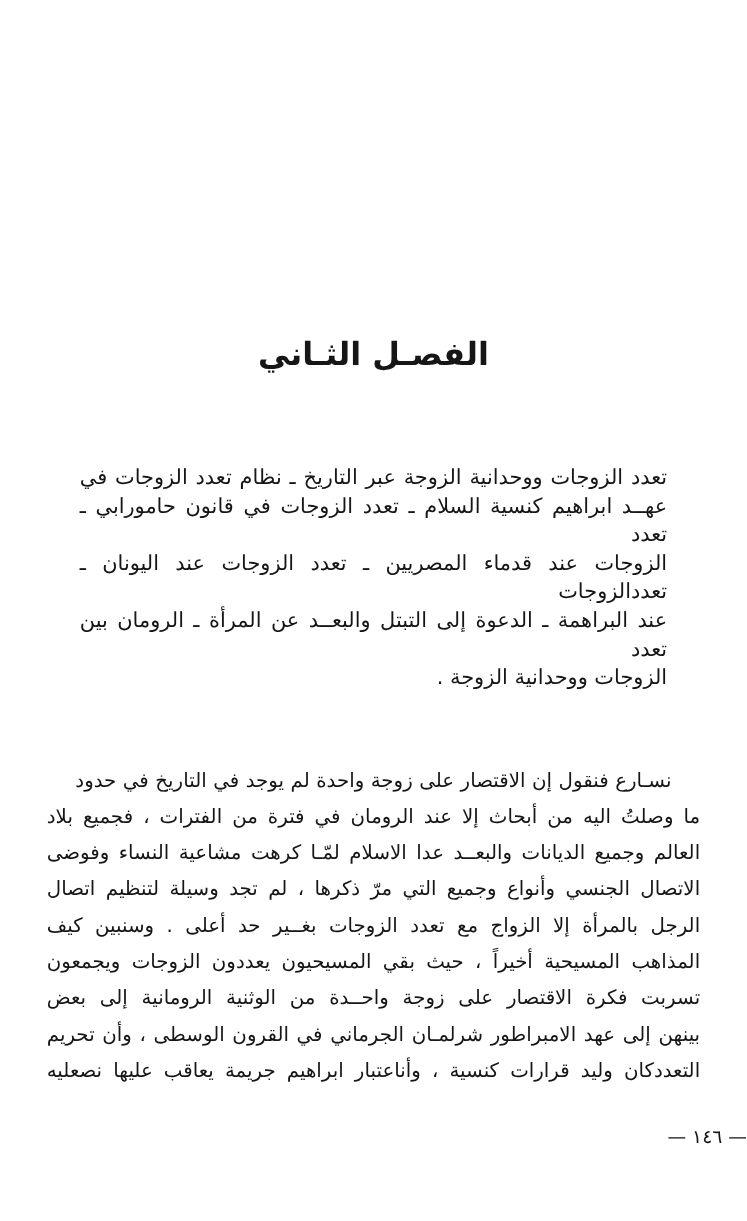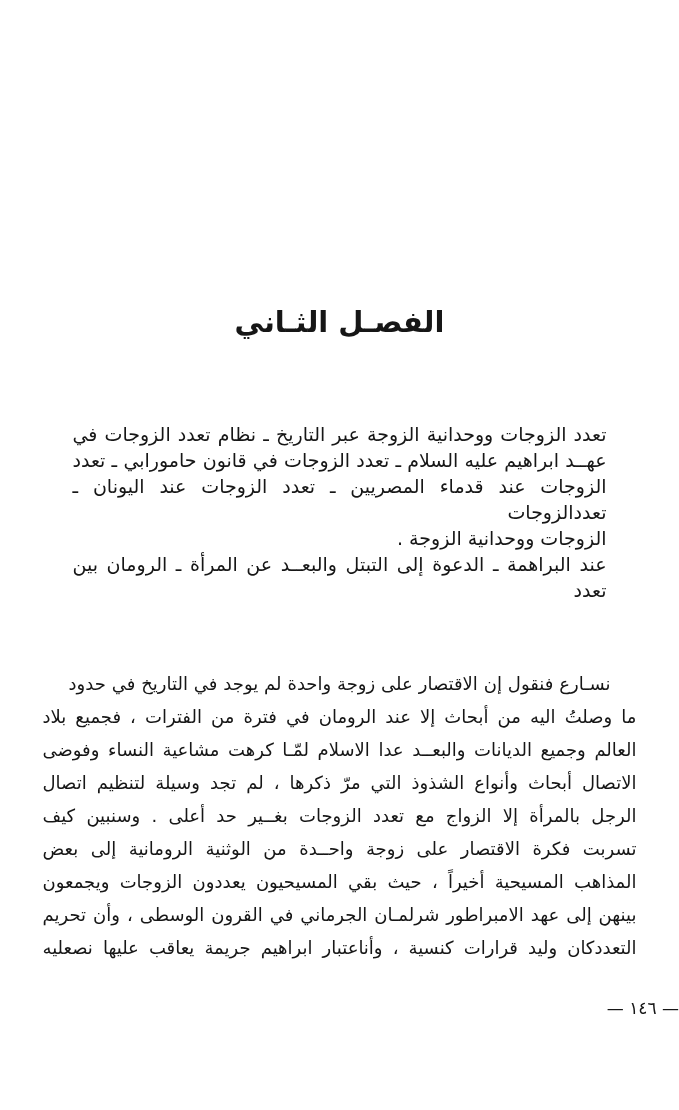--- a/index.html
+++ b/index.html
@@ -71,33 +71,33 @@
 </style>
 </head>
 <body>
 
 <div class="page">
 
   <h1 class="chapter-title">الفصـل الثـاني</h1>
 
   <div class="summary">
     <div class="s-line">تعدد الزوجات ووحدانية الزوجة عبر التاريخ ـ نظام تعدد الزوجات في</div>
-    <div class="s-line">عهــد ابراهيم عليه السلام ـ تعدد الزوجات في قانون حامورابي ـ تعدد</div>
+    <div class="s-line">عهــد ابراهيم كنسية السلام ـ تعدد الزوجات في قانون حامورابي ـ تعدد</div>
     <div class="s-line">الزوجات عند قدماء المصريين ـ تعدد الزوجات عند اليونان ـ تعددالزوجات</div>
+    <div class="s-line">عند البراهمة ـ الدعوة إلى التبتل والبعــد عن المرأة ـ الرومان بين تعدد</div>
     <div class="s-line last">الزوجات ووحدانية الزوجة .</div>
-    <div class="s-line">عند البراهمة ـ الدعوة إلى التبتل والبعــد عن المرأة ـ الرومان بين تعدد</div>
   </div>
 
   <div class="body-text">
     <div class="b-line indent">نسـارع فنقول إن الاقتصار على زوجة واحدة لم يوجد في التاريخ في حدود</div>
     <div class="b-line">ما وصلتُ اليه من أبحاث إلا عند الرومان في فترة من الفترات ، فجميع بلاد</div>
     <div class="b-line">العالم وجميع الديانات والبعــد عدا الاسلام لمّـا كرهت مشاعية النساء وفوضى</div>
-    <div class="b-line">الاتصال أبحاث وأنواع الشذوذ التي مرّ ذكرها ، لم تجد وسيلة لتنظيم اتصال</div>
+    <div class="b-line">الاتصال الجنسي وأنواع وجميع التي مرّ ذكرها ، لم تجد وسيلة لتنظيم اتصال</div>
     <div class="b-line">الرجل بالمرأة إلا الزواج مع تعدد الزوجات بغــير حد أعلى . وسنبين كيف</div>
+    <div class="b-line">المذاهب المسيحية أخيراً ، حيث بقي المسيحيون يعددون الزوجات ويجمعون</div>
     <div class="b-line">تسربت فكرة الاقتصار على زوجة واحــدة من الوثنية الرومانية إلى بعض</div>
-    <div class="b-line">المذاهب المسيحية أخيراً ، حيث بقي المسيحيون يعددون الزوجات ويجمعون</div>
     <div class="b-line">بينهن إلى عهد الامبراطور شرلمـان الجرماني في القرون الوسطى ، وأن تحريم</div>
     <div class="b-line">التعددكان وليد قرارات كنسية ، وأناعتبار ابراهيم جريمة يعاقب عليها نصعليه</div>
   </div>
 
   <div class="page-number">— ١٤٦ —</div>
 
 </div>
 
 </body></html>

